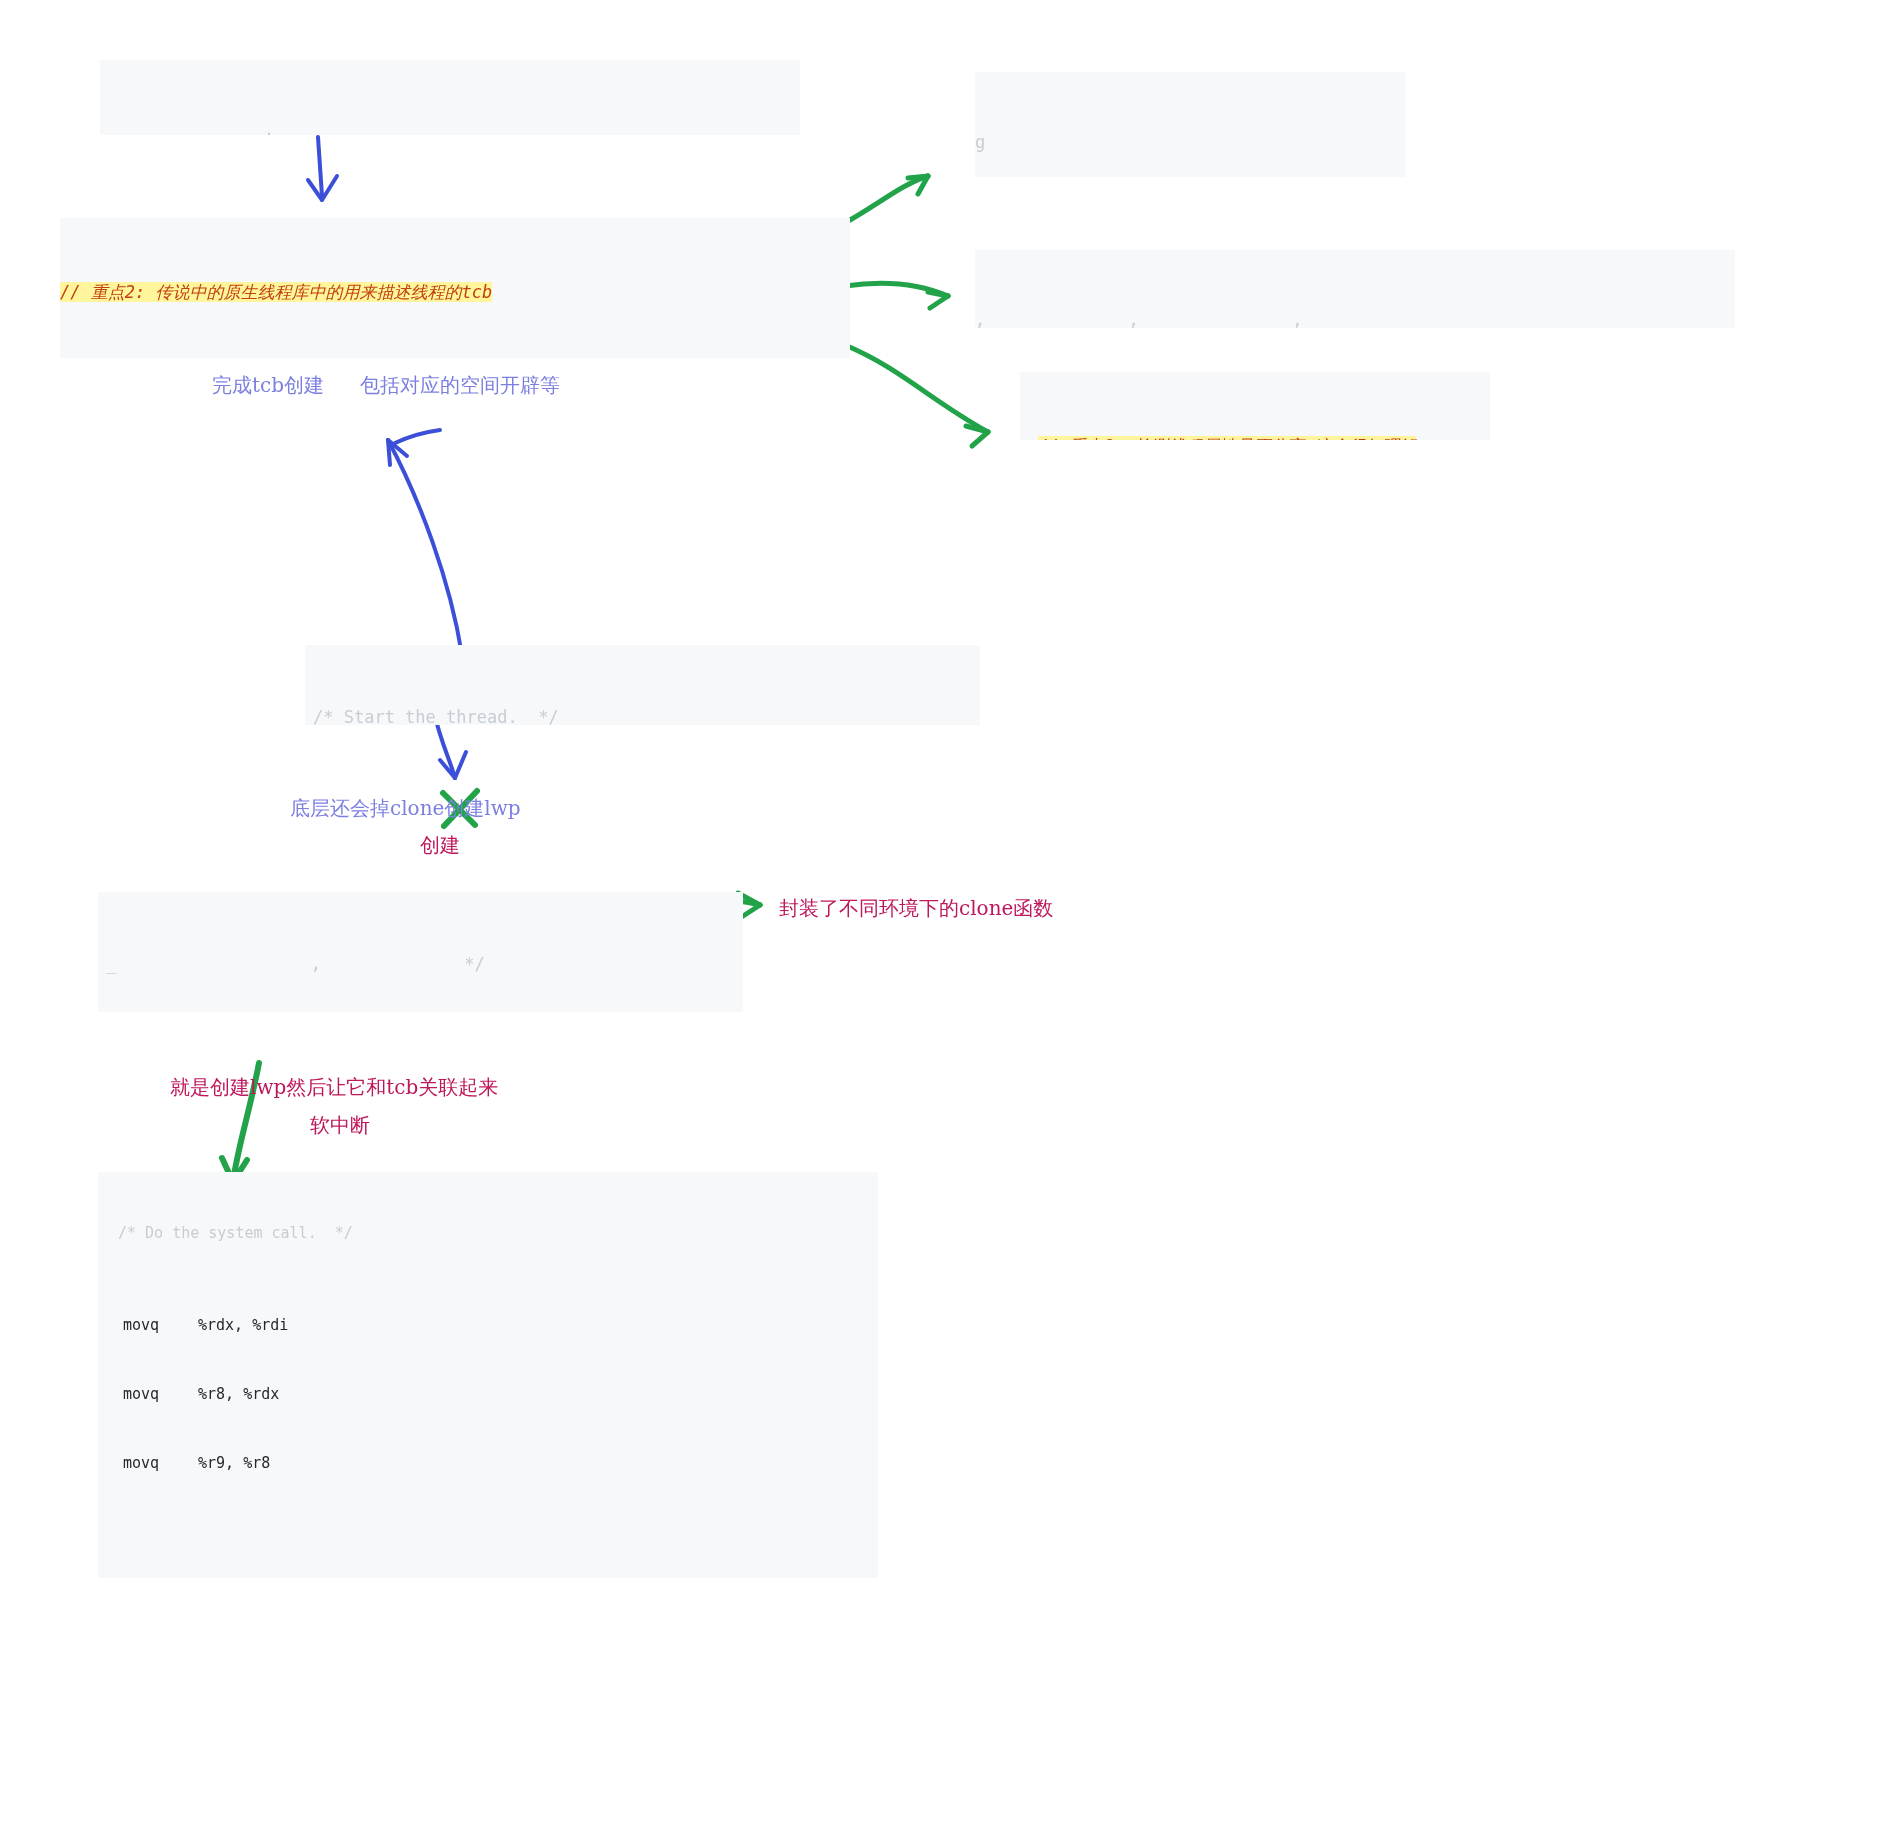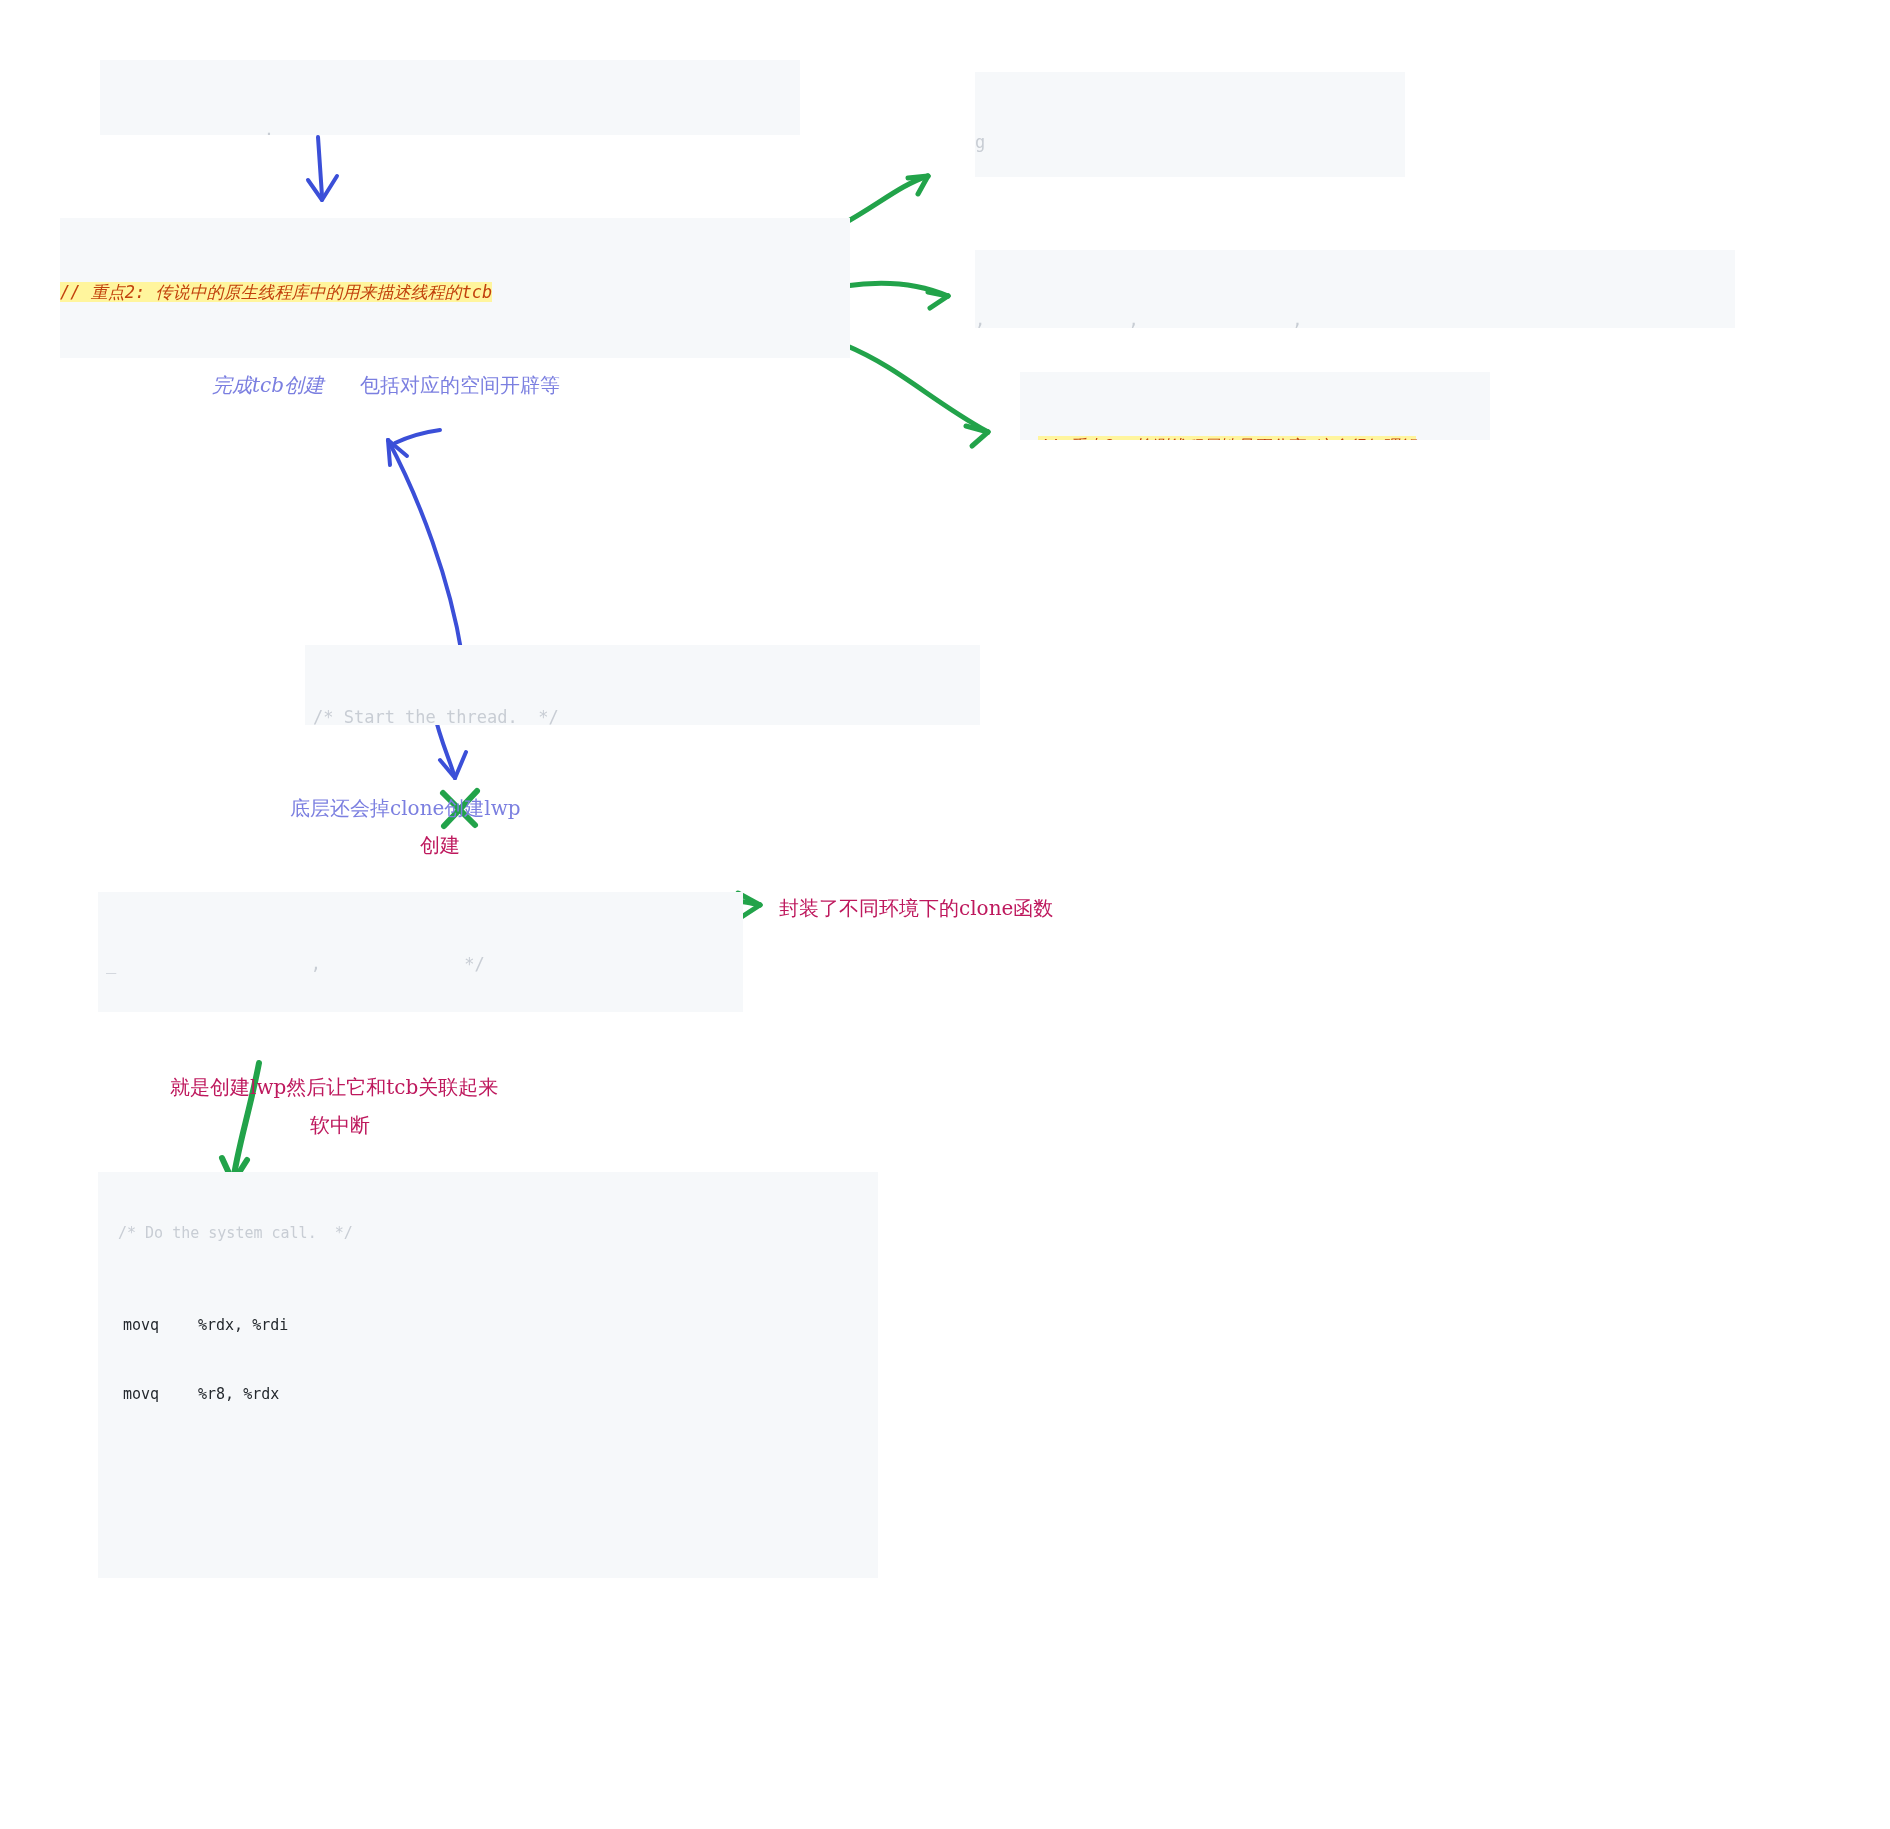--- a/index.html
+++ b/index.html
@@ -149,21 +149,21 @@
     <span class="ln faded">,              ,               ,</span>
     
     
   </div>
 
   <div class="codeblock" style="left:1020px;top:372px;width:470px;height:68px;padding-top:4px;padding-left:18px;">
     <span class="ln"><span class="hl cmt">// 重点6: 检测线程属性是否分离,这个很好理解</span></span>
     
   </div>
 
-  <div class="note note-blue" style="left:212px;top:372px;font-style:italic;">完成tcb创建</div>
+  <div class="note note-blue" style="left:212px;top:372px;">完成tcb创建</div>
   <div class="note note-blue" style="left:360px;top:372px;">包括对应的空间开辟等</div>
 
   <div class="codeblock" style="left:305px;top:645px;width:675px;height:80px;padding-top:2px;padding-left:8px;">
     <span class="ln faded">/* Start the thread.  */</span>
     
     
   </div>
 
   <div class="note note-blue" style="left:290px;top:795px;">底层还会掉clone创建lwp</div>
   <div class="note note-green" style="left:420px;top:832px;">创建</div>
@@ -179,20 +179,21 @@
   <div class="note note-green" style="left:779px;top:895px;">封装了不同环境下的clone函数</div>
 
   <div class="note note-green" style="left:170px;top:1042px;margin-top:32px;">就是创建lwp然后让它和tcb关联起来</div>
   <div class="note note-green" style="left:277px;top:1112px;margin-left:33px;">软中断</div>
 
   <div class="asmblock" style="left:98px;top:1172px;width:780px;height:406px;padding-top:4px;">
     <span class="asmln faded" style="padding-left:20px;">/* Do the system call.  */</span>
 
     <span class="asmln"><span style="display:inline-block;width:100px;padding-left:25px;box-sizing:border-box;">movq</span><span>%rdx, %rdi</span></span>
     <span class="asmln"><span style="display:inline-block;width:100px;padding-left:25px;box-sizing:border-box;">movq</span><span>%r8, %rdx</span></span>
+    <span class="asmln"><span style="display:inline-block;width:100px;padding-left:25px;box-sizing:border-box;">movq</span><span>%r9, %r8</span></span>
     
 
     
     
     
     
     
 
     
     

